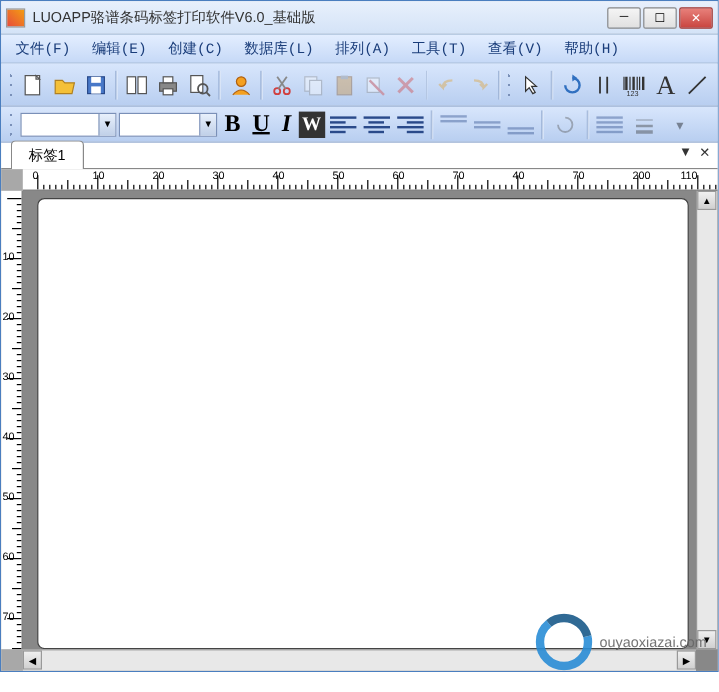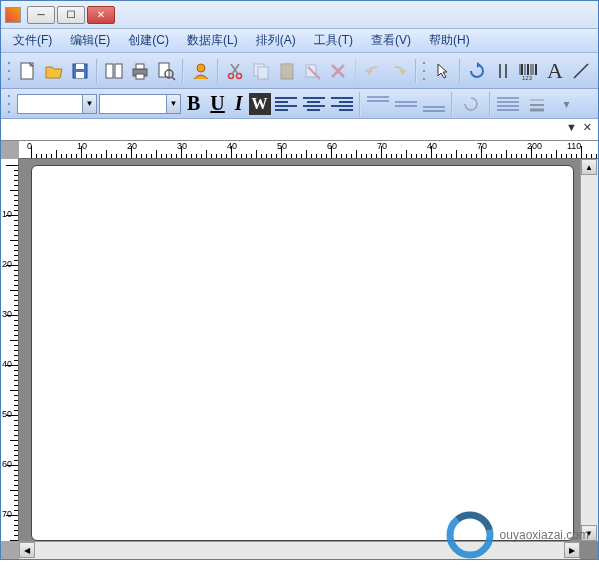--- a/index.html
+++ b/index.html
@@ -8,21 +8,21 @@
 .window { width: 599px; height: 560px; border: 1px solid #4a7ebf; background: #f0f0f0; display: flex; flex-direction: column; }
 
 .titlebar { height: 28px; background: linear-gradient(#e8f0fc, #d4e3f7); display: flex; align-items: center; padding: 0 4px; border-bottom: 1px solid #a0b8d8; }
 .app-icon { width: 16px; height: 16px; margin-right: 6px; background: linear-gradient(45deg, #e74c3c, #f39c12); border: 1px solid #999; }
 .title-text { flex: 1; font-size: 12px; color: #333; }
 .win-btns { display: flex; gap: 2px; }
 .win-btn { width: 28px; height: 18px; border: 1px solid #888; background: linear-gradient(#f5f5f5, #e0e0e0); display: flex; align-items: center; justify-content: center; font-size: 10px; cursor: pointer; border-radius: 2px; }
 .win-btn.close { background: linear-gradient(#e8817b, #c94540); color: #fff; border-color: #a03530; }
 
 .menubar { height: 24px; background: linear-gradient(#e3eeff, #c6d9f7); display: flex; align-items: center; padding: 0 12px; gap: 18px; color: #1a3d7a; font-size: 12px; border-bottom: 1px solid #9db8e0; }
-.menu-item { cursor: pointer; }
+.menu-item { cursor: pointer; font-family: Liberation Mono, monospace; }
 
 .toolbar { height: 36px; background: linear-gradient(#d8e6fc, #b8cef0); display: flex; align-items: center; padding: 0 6px; gap: 3px; border-bottom: 1px solid #8fa8d0; }
 .tb-grip { width: 6px; height: 24px; background: radial-gradient(circle at 2px 4px, #7a90b8 1px, transparent 1px), radial-gradient(circle at 2px 12px, #7a90b8 1px, transparent 1px), radial-gradient(circle at 2px 20px, #7a90b8 1px, transparent 1px); margin-right: 2px; }
 .tb-btn { width: 28px; height: 28px; display: flex; align-items: center; justify-content: center; cursor: pointer; border-radius: 3px; }
 .tb-sep { width: 2px; height: 24px; background: linear-gradient(to right, #8fa8d0, #e8f0fc); margin: 0 2px; }
 .faded { opacity: 0.4; }
 
 .formatbar { height: 30px; background: linear-gradient(#d8e6fc, #b8cef0); display: flex; align-items: center; padding: 0 6px; gap: 2px; border-bottom: 1px solid #8fa8d0; }
 .combo { width: 80px; height: 20px; border: 1px solid #7a90b8; background: #fff; display: flex; align-items: center; }
 .combo-arr { width: 14px; height: 100%; border-left: 1px solid #7a90b8; background: linear-gradient(#e8f0fc,#c0d0e8); display: flex; align-items: center; justify-content: center; font-size: 8px; }
@@ -54,20 +54,21 @@
 .wm-cn { font-size: 18px; color: #2a6db3; font-weight: bold; }
 .wm-url { font-size: 12px; color: #666; }
 </style>
 </head>
 <body>
 
 <div class="window">
 
   <div class="titlebar">
     <div class="app-icon"></div>
+    <div class="title-text">LUOAPP骆谱条码标签打印软件V6.0_基础版</div>
     <div class="win-btns">
       <div class="win-btn">─</div>
       <div class="win-btn">☐</div>
       <div class="win-btn close">✕</div>
     </div>
   </div>
 
   <div class="menubar">
     <span class="menu-item">文件(F)</span>
     <span class="menu-item">编辑(E)</span>
@@ -279,20 +280,21 @@
         <svg width="18" height="18">
           <line x1="2" y1="5" x2="16" y2="5" stroke="#333" stroke-width="1"></line>
           <line x1="2" y1="10" x2="16" y2="10" stroke="#333" stroke-width="2"></line>
           <line x1="2" y1="15" x2="16" y2="15" stroke="#333" stroke-width="3"></line>
         </svg>
       </div>
     <div class="tb-btn faded">▾</div>
   </div>
 
   <div class="tabstrip">
+    <div class="tab">标签1</div>
     <div class="tabstrip-right">
       <span>▼</span>
       <span>✕</span>
     </div>
   </div>
 
   <div class="workspace">
     <div class="hruler">
       <div class="hruler-ticks" id="hruler-ticks">
           <div class="tick" style="left: 12px; bottom: 0px; width: 1px; height: 12px;"></div>

